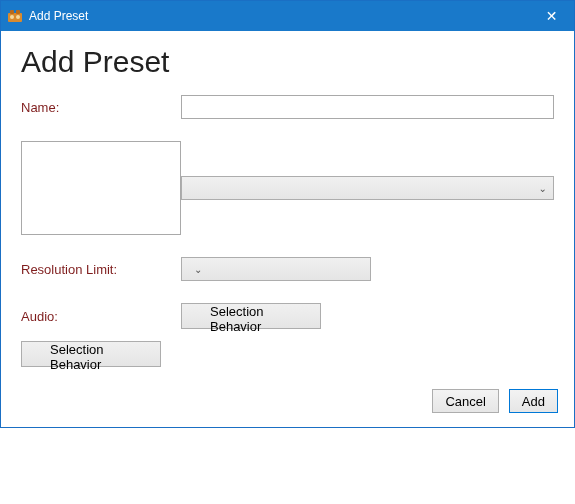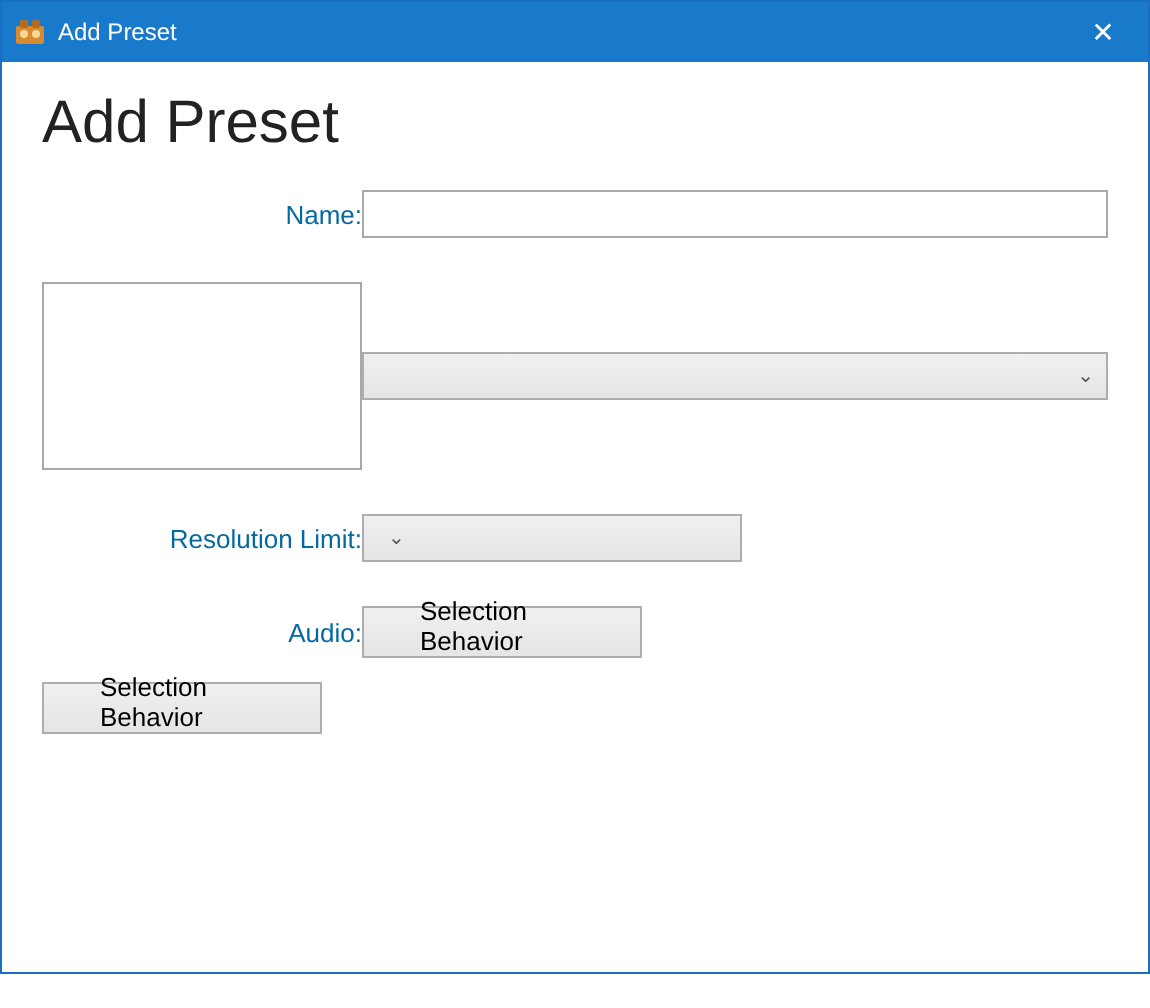--- a/index.html
+++ b/index.html
@@ -5,21 +5,21 @@
   * { box-sizing: border-box; }
   html, body {
     margin: 0; padding: 0;
     font-family: "Segoe UI", Tahoma, sans-serif;
     font-size: 12px;
     color: #000;
     background: #fff;
   }
   .window {
     width: 575px;
-    height: 487px;
+    height: 428px;
     border: 1px solid #1a6fc4;
     display: flex;
     flex-direction: column;
     position: relative;
   }
   .titlebar {
     height: 30px;
     background: #1979ca;
     color: #fff;
     display: flex;
@@ -58,22 +58,21 @@
     margin: 0 0 16px 0;
   }
   .form {
     display: grid;
     grid-template-columns: 160px 1fr;
     row-gap: 22px;
     align-items: center;
   }
   .form .label {
     font-size: 13px;
-    color: #0369a1;
-    text-align: right;
+    color: #7f1d1d;
   }
   .form .label.top-align {
     align-self: center;
   }
   .text-input {
     width: 100%;
     height: 24px;
     border: 1px solid #a9a9a9;
     background: #fff;
     padding: 2px 4px;
@@ -109,21 +108,21 @@
     margin-left: 6px;
     color: #555;
     font-size: 10px;
   }
   .btn-sel {
     height: 26px;
     width: 140px;
     border: 1px solid #adadad;
     background: linear-gradient(#f0f0f0,#e5e5e5);
     display: flex;
-    align-items: flex-end;
+    align-items: flex-start;
     justify-content: center;
     font-size: 13px;
     padding: 0 28px;
     justify-self: start;
     cursor: default;
   }
 
   .footer {
     flex: 0 0 auto;
     display: flex;
@@ -194,14 +193,22 @@
         <span>Selection Behavior</span>
       </div>
 
       <div class="btn-sel" style="margin-top:-10px;">
         <span>Selection Behavior</span>
       </div>
 
     </div>
   </div>
 
+  <div class="footer">
+    <div class="btn">
+      <span>Cancel</span>
+    </div>
+    <div class="btn default">
+      <span>Add</span>
+    </div>
+  </div>
 
 </div>
 
 </body></html>

